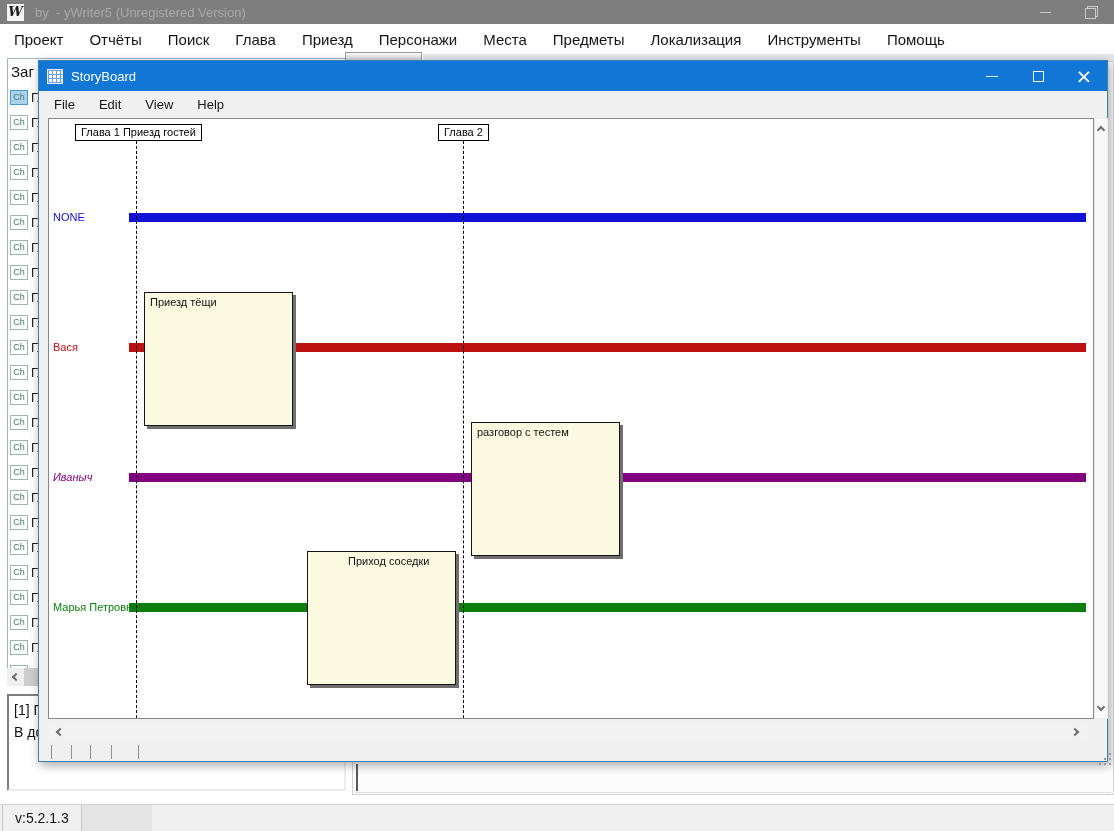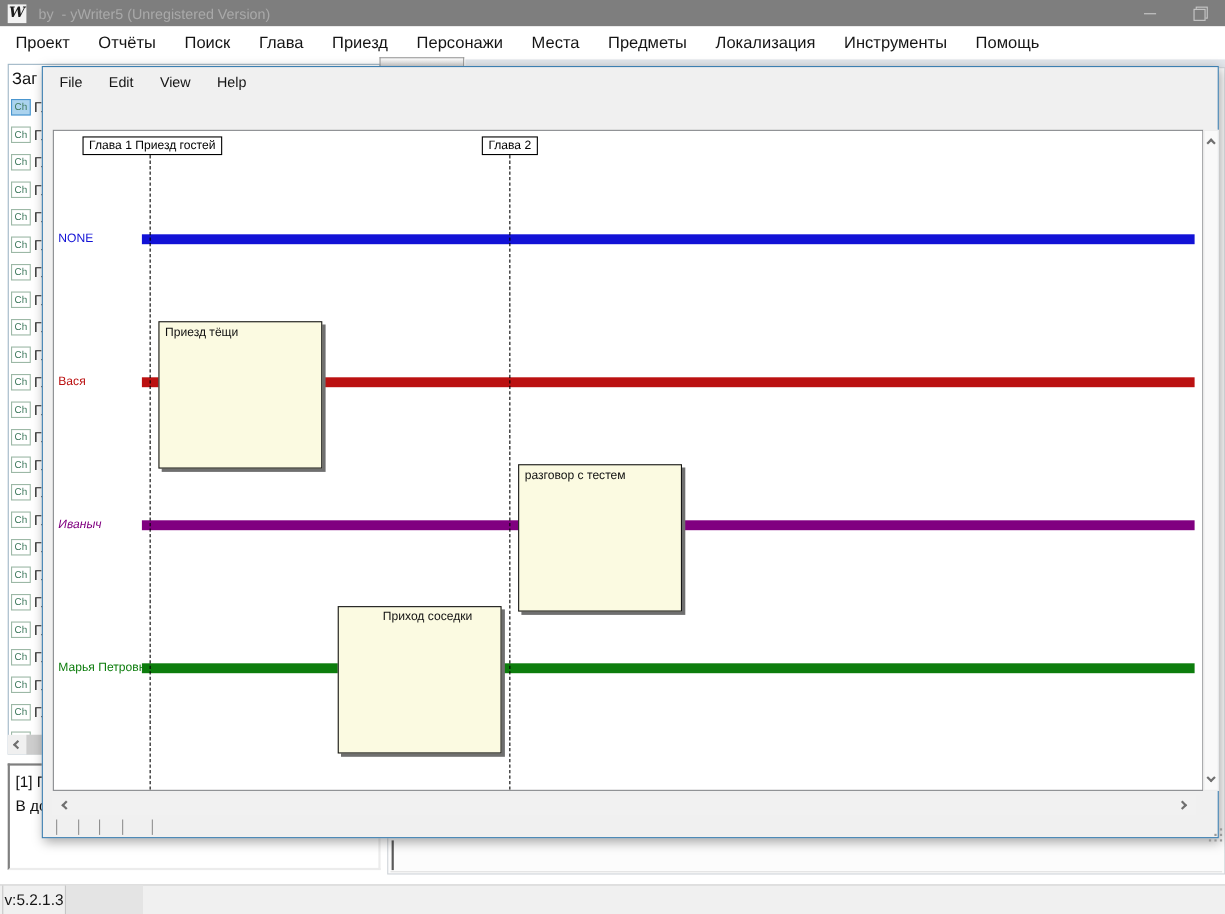--- a/index.html
+++ b/index.html
@@ -33,21 +33,21 @@
   #tree-hscroll .sc-arrow{width:17px;height:18px;position:relative;flex:none}
   #tree-thumb{width:92px;height:18px;background:#cdcdcd;flex:none}
   .chev{position:absolute;width:6px;height:6px;border-left:2px solid #6f6f6f;border-bottom:2px solid #6f6f6f}
   #tree-hscroll .chev{left:6px;top:6px;transform:rotate(45deg)}
 
   
   #desc-panel{position:absolute;left:7px;top:694px;width:339px;height:97px;background:#fff;border:2px solid;border-color:#7f7f7f #ececec #ececec #7f7f7f;padding:3px 5px;font-size:14px;line-height:22px;color:#111;z-index:1}
 
   
   #statusbar{position:absolute;left:0;top:804px;width:1114px;height:27px;background:#f0f0f0;border-top:1px solid #d0d0d0;display:flex;align-items:stretch;font-size:14px;color:#151515;z-index:1}
-  .sb-sec{display:flex;align-items:center;padding:0 1px;border-right:1px solid #c6c6c6}
+  .sb-sec{display:flex;align-items:center;padding:0 12px;border-right:1px solid #c6c6c6}
   #sb-version{border-left:1px solid #c6c6c6;margin-left:2px}
   #sb-path{flex:1;justify-content:flex-end}
   #sb-endbox{width:70px;background:#e4e4e4;border-right:none}
 
   
   #bg-tab{position:absolute;left:345px;top:52px;width:77px;height:9px;background:linear-gradient(#fff,#c9c9c9);border:1px solid #9a9a9a;border-bottom:none;z-index:2}
   #bg-strip{position:absolute;left:423px;top:54px;width:691px;height:7px;background:#e3e7ec;z-index:2}
   #editor-bg{position:absolute;left:352px;top:61px;width:762px;height:734px;background:#fcfcfc;border:1px solid #cfd4d9;z-index:2}
   #editor-caret{position:absolute;left:3px;top:702px;width:2px;height:27px;background:#5a5a5a}
   #editor-line{position:absolute;left:2px;right:2px;top:730px;border-top:1px solid #dfdfdf}
@@ -234,20 +234,33 @@
   <i id="editor-caret"></i>
   <i id="editor-line"></i>
 </div>
 
 <div id="statusbar">
   <span class="sb-sec" id="sb-version">v:5.2.1.3</span>
   <span class="sb-sec" id="sb-endbox"></span>
 </div>
 
 <div id="storyboard">
+  <div id="sb-titlebar" style="background: rgb(17, 119, 215);">
+    <span id="sb-icon"></span>
+    <span id="sb-title">StoryBoard</span>
+    <span id="sb-buttons">
+      <span class="sbb">
+          <i class="g-min"></i>
+        </span>
+      <span class="sbb">
+          <i class="g-max"></i>
+        </span>
+      <span class="sbb g-close">×</span>
+    </span>
+  </div>
   <div id="sb-menubar">
       <span class="mi">File</span>
       <span class="mi">Edit</span>
       <span class="mi">View</span>
       <span class="mi">Help</span>
     </div>
 
   <div id="sb-canvas">
       <div class="vdash" style="left: 87px;"></div>
       <div class="chap" style="left: 26px;">Глава 1 Приезд гостей</div>

